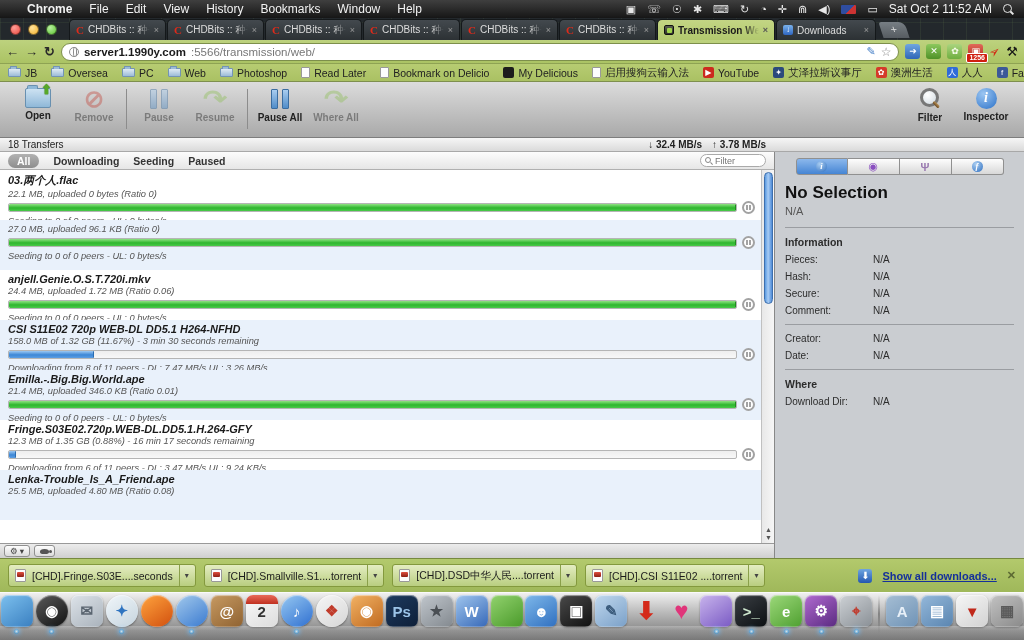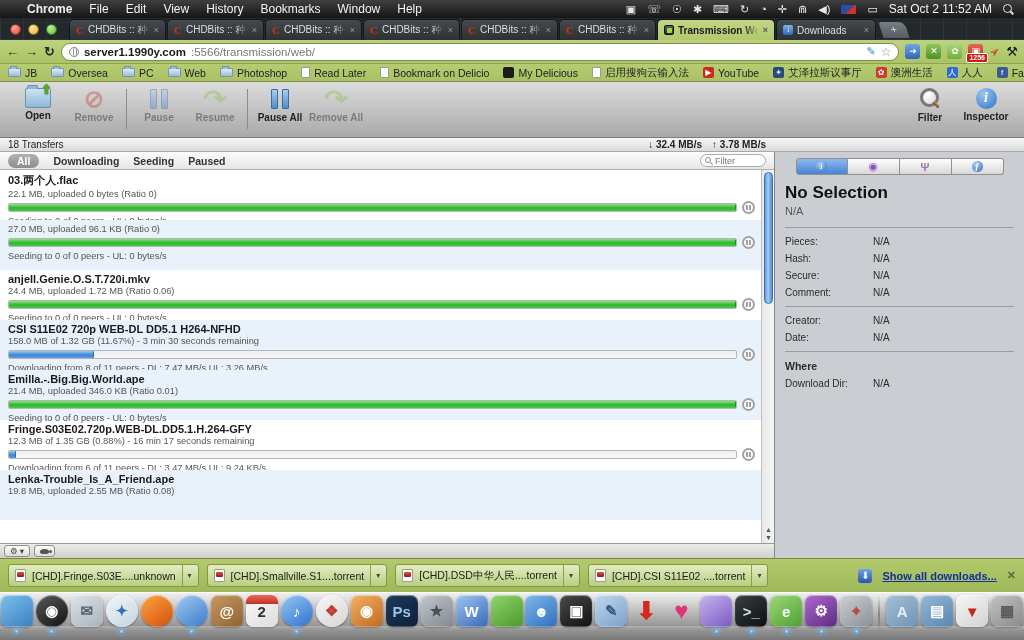--- a/index.html
+++ b/index.html
@@ -98,21 +98,21 @@
   .t-body { flex:1; display:flex; min-height:0; }
   .t-left { width:775px; display:flex; flex-direction:column; border-right:1px solid #888; min-height:0; }
   .t-filterbar { height:18px; background:linear-gradient(#fcfcfc,#e6e6e6); border-bottom:1px solid #b0b0b0; display:flex; align-items:center; gap:14px; padding:0 8px; font-size:10.5px; font-weight:bold; color:#333; }
   .f-pill { background:linear-gradient(#b2b2b2,#8d8d8d); color:#fff; border-radius:8px; padding:1px 9px; }
   .f-search { margin-left:auto; width:66px; height:13px; border:1px solid #aaa; border-radius:7px; background:#fff; display:flex; align-items:center; padding:0 4px; gap:3px; }
   .f-search input { border:none; outline:none; width:46px; font-size:9px; color:#444; background:transparent; }
   .f-mag { width:7px; height:7px; position:relative; flex:0 0 auto; }
   .f-mag::before{ content:""; position:absolute; width:4.4px; height:4.4px; border:1.2px solid #888; border-radius:50%; }
   .f-mag::after{ content:""; position:absolute; width:3px; height:1.2px; background:#888; transform:rotate(45deg); left:4.6px; top:5.6px; }
 
-  .t-listwrap { flex:1; position:relative; min-height:0; overflow:hidden; }
+  .t-listwrap { flex:1; position:relative; min-height:0; overflow:hidden;font-style:italic; }
   .t-list { position:absolute; inset:0 13px 0 0; overflow:hidden; }
   .trow { height:50px; padding:3px 6px 0 8px; position:relative; }
   .trow.alt { background:#e9f1fb; }
   .tr-name { font-size:11px; font-weight:bold; color:#1a1a1a; white-space:nowrap; overflow:hidden; }
   .tr-detail { font-size:9.3px; color:#555; margin-top:1px; white-space:nowrap; }
   .tr-barrow { display:flex; align-items:center; gap:5px; margin-top:2px; }
   .tr-track { flex:1; height:9px; background:linear-gradient(#eee,#f8f8f8); border:1px solid #b5b5b5; border-radius:2px; overflow:hidden; }
   .tr-fill { height:100%; border-radius:1px; }
   .fill-green { background:linear-gradient(#8fe383,#2eb62e 55%,#49c949); border-right:1px solid #1f8f1f; }
   .fill-blue { background:linear-gradient(#9cc8f2,#3d87d6 55%,#5c9ee2); border-right:1px solid #2a6cb0; }
@@ -365,21 +365,21 @@
         <div class="t-div"></div>
         <div class="t-btn">
           <span class="ic-pause">
             <i></i>
             <i></i>
           </span>
           <span class="lbl">Pause All</span>
         </div>
         <div class="t-btn disabled">
           <span class="ic-resume">↷</span>
-          <span class="lbl">Remove All</span>
+          <span class="lbl">Where All</span>
         </div>
         <div class="t-right">
           <div class="t-btn">
             <span class="ic-filter"></span>
             <span class="lbl">Filter</span>
           </div>
           <div class="t-btn">
             <span class="ic-inspect">i</span>
             <span class="lbl">Inspector</span>
           </div>
@@ -486,21 +486,21 @@
                   </div>
                   <span class="pcirc">
                     <i></i>
                     <i></i>
                   </span>
                 </div>
                 <div class="tr-status">Downloading from 6 of 11 peers - DL: 3.47 MB/s UL: 9.24 KB/s</div>
               </div>
               <div class="trow alt">
                 <div class="tr-name">Lenka-Trouble_Is_A_Friend.ape</div>
-                <div class="tr-detail">19.8 MB, uploaded 2.55 MB (Ratio 0.08)</div>
+                <div class="tr-detail">25.5 MB, uploaded 4.80 MB (Ratio 0.08)</div>
               </div>
             </div>
           <div class="t-scroll">
             <div class="t-thumb"></div>
             <div class="t-arrows">▲<br>▼</div>
           </div>
         </div>
         <div class="t-footer">
           <span class="ft-btn">
             <span>⚙</span>
@@ -524,20 +524,21 @@
               <span class="it-tracker">Ψ</span>
             </span>
             <span class="insp-tab">
               <span class="it-files">f</span>
             </span>
           </div>
         <div class="insp-title">No Selection</div>
         <div class="insp-sub">N/A</div>
         <div id="insp-sections">
             <div class="insp-hr"></div>
+            <div class="insp-h">Information</div>
             <div class="insp-row">
               <span class="k">Pieces:</span>
               <span class="v">N/A</span>
             </div>
             <div class="insp-row">
               <span class="k">Hash:</span>
               <span class="v">N/A</span>
             </div>
             <div class="insp-row">
               <span class="k">Secure:</span>
@@ -563,21 +564,21 @@
               <span class="v">N/A</span>
             </div>
           </div>
       </div>
     </div>
   </div>
 
   <div class="dlbar" id="dlbar">
       <div class="dl-item">
         <span class="dl-ico"></span>
-        <span>[CHD].Fringe.S03E....unknown</span>
+        <span>[CHD].Fringe.S03E....seconds</span>
         <span class="dl-caret">▾</span>
       </div>
       <div class="dl-item">
         <span class="dl-ico"></span>
         <span>[CHD].Smallville.S1....torrent</span>
         <span class="dl-caret">▾</span>
       </div>
       <div class="dl-item">
         <span class="dl-ico"></span>
         <span>[CHD].DSD中华人民....torrent</span>

